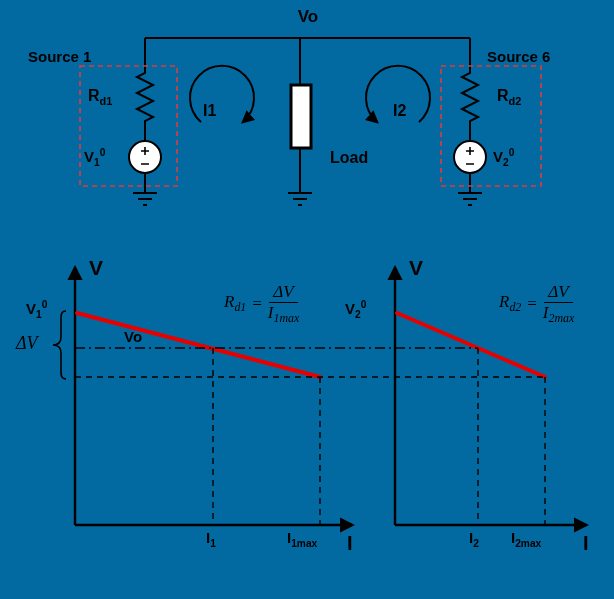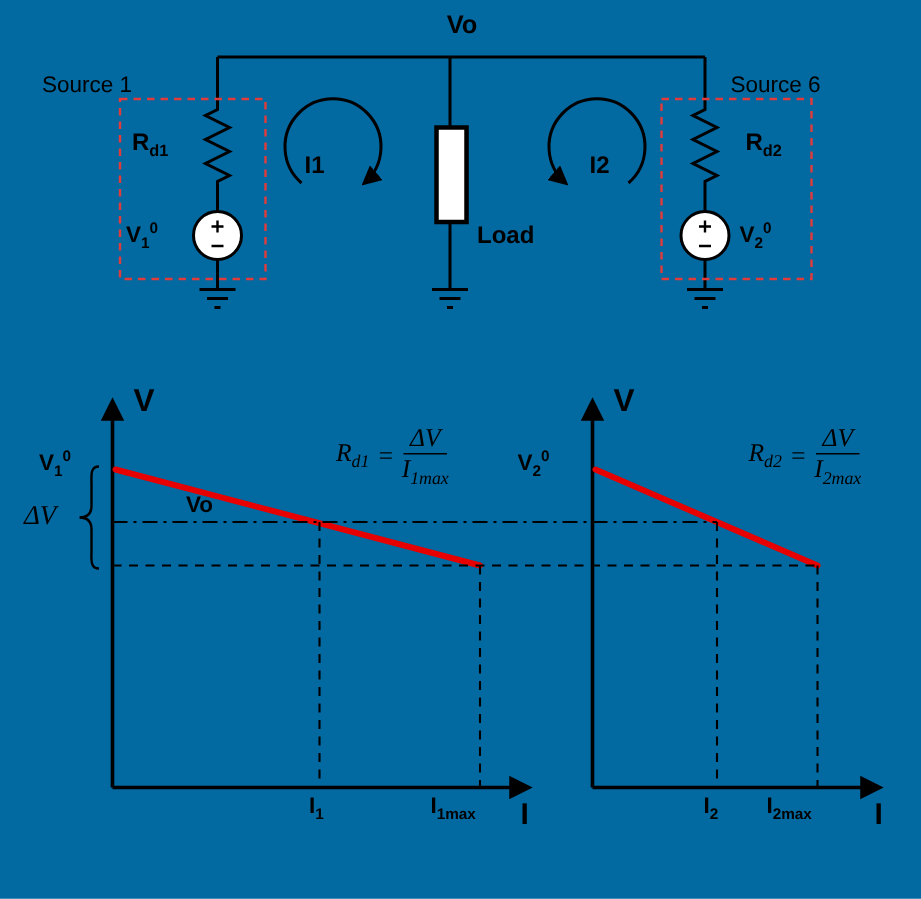--- a/index.html
+++ b/index.html
@@ -2,21 +2,21 @@
 <html><head>
 <meta charset="utf-8">
 <style>
   *{box-sizing:border-box}
   body{margin:0;background:#fff}
   .canvas{position:relative;width:614px;height:599px;background:#0369a1;
           font-family:"Liberation Sans",sans-serif;color:#000;overflow:hidden}
   .art{position:absolute;left:0;top:0}
   .lbl{position:absolute;white-space:nowrap;font-weight:bold;font-size:16px;line-height:1.1}
   .lbl sub,.lbl sup{font-size:0.68em;font-weight:inherit}
-  .lbl.normal{font-weight:normal;font-size:15px}
+  .lbl.normal{font-weight:bold;font-size:15px}
   .lbl.serif-math{font-family:"Liberation Serif",serif;font-style:italic;font-weight:normal;font-size:18px}
   .formula{position:absolute;display:flex;align-items:center;gap:5px;
            font-family:"Liberation Serif",serif;font-style:italic;font-size:17px;
            line-height:1.05;white-space:nowrap}
   .formula sub{font-size:0.7em}
   .frac{display:inline-flex;flex-direction:column;align-items:center}
   .frac .num{border-bottom:1.4px solid #000;padding:0 4px 1px}
   .frac .den{padding-top:1px}
 </style>
 </head>
@@ -95,21 +95,21 @@
     <span>V</span><sub>1</sub><sup>0</sup>
   </div>
   <div class="lbl" style="left:497px;top:87px">
     <span>R</span><sub>d2</sub>
   </div>
   <div class="lbl" style="left:493px;top:147px;font-size:15px">
     <span>V</span><sub>2</sub><sup>0</sup>
   </div>
   <div class="lbl" style="left:203px;top:102px">I1</div>
   <div class="lbl" style="left:393px;top:102px">I2</div>
-  <div class="lbl" style="left:318px;top:149px">Load</div>
+  <div class="lbl" style="left:330px;top:149px">Load</div>
 
   <div class="lbl" style="left:89px;top:256px;font-size:21px">V</div>
   <div class="lbl" style="left:26px;top:299px;font-size:15px">
     <span>V</span><sub>1</sub><sup>0</sup>
   </div>
   <div class="lbl serif-math" style="left:16px;top:334px">ΔV</div>
   <div class="lbl" style="left:124px;top:329px;font-size:15px">Vo</div>
   <div class="formula" style="left:224px;top:283px">
     <span>
       <span>R</span><sub>d1</sub>

